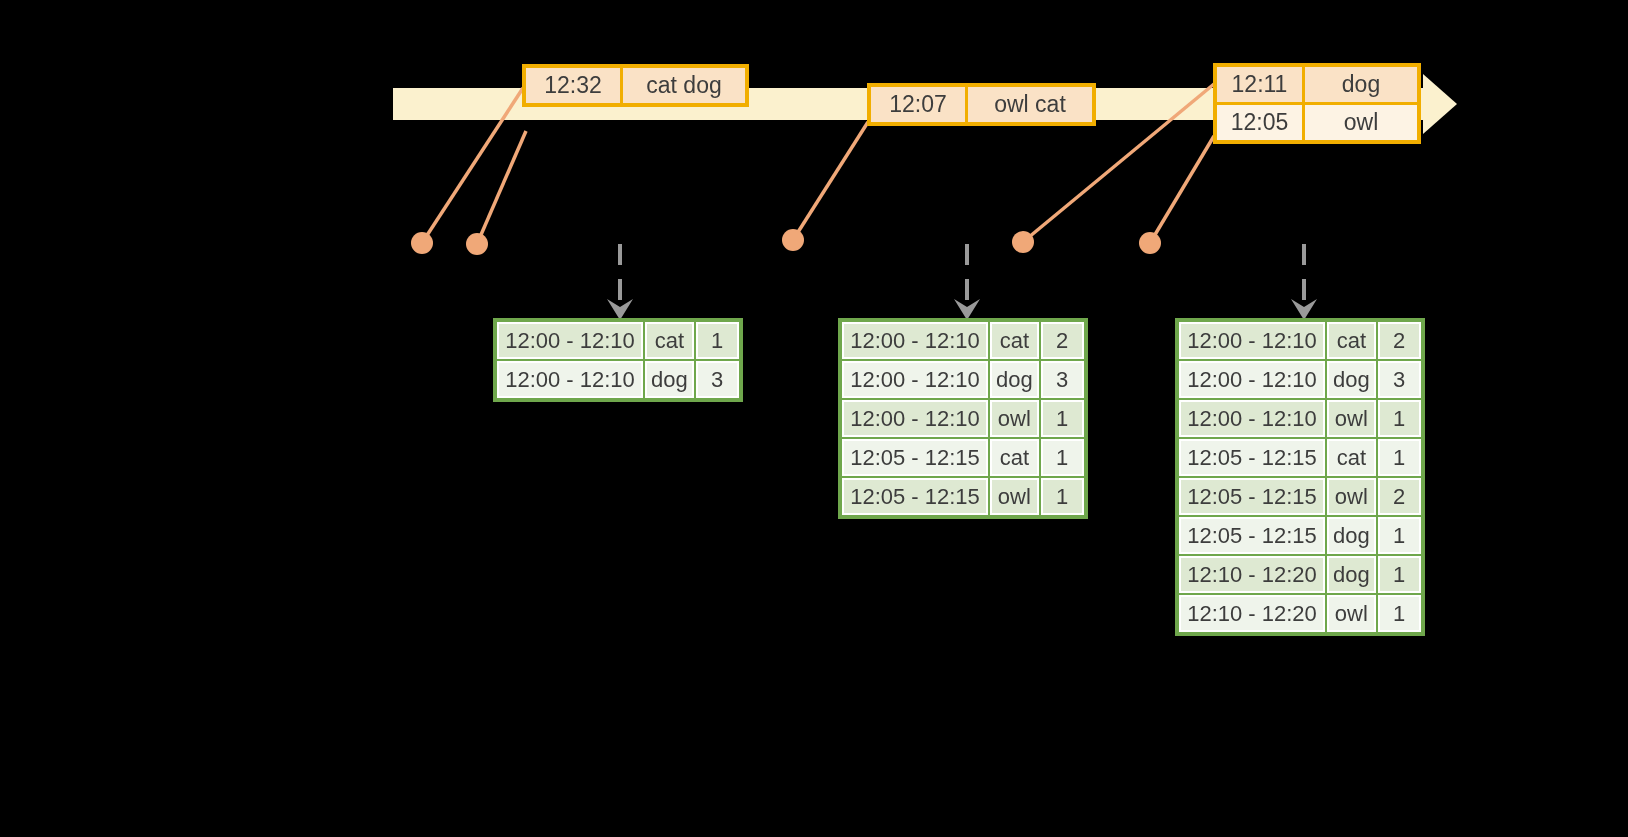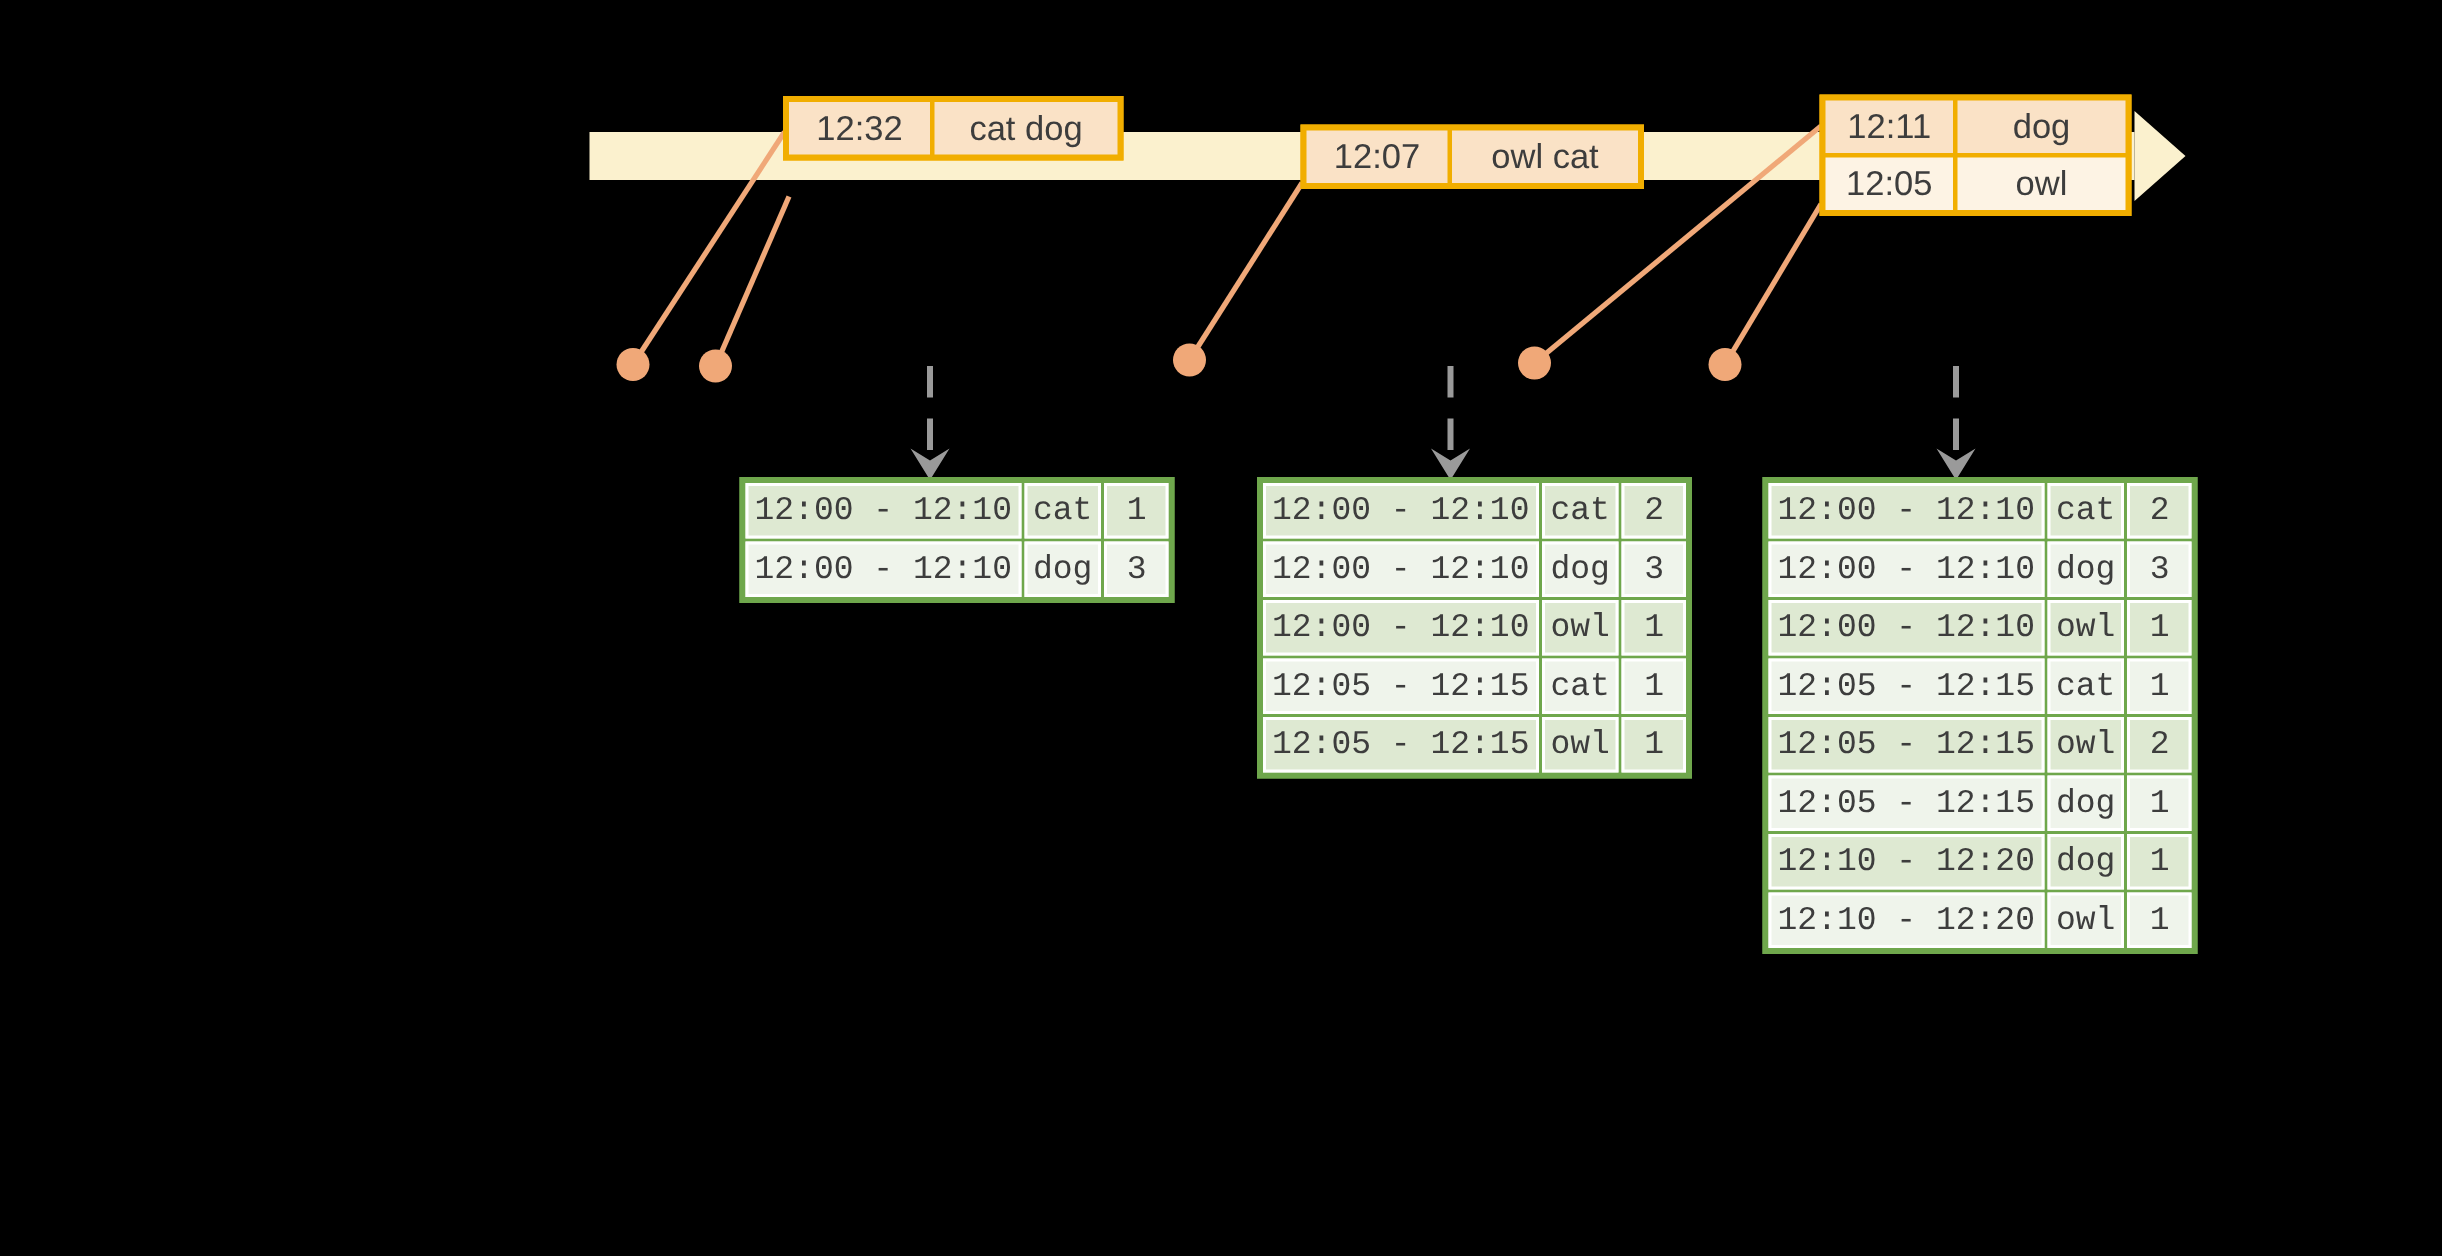--- a/index.html
+++ b/index.html
@@ -48,21 +48,20 @@
   .event-table tr:nth-child(even) td{background:var(--event-row-light);}
   .evt1 td:first-child{width:82px;}  .evt1 td:last-child{width:110px;}
   .evt2 td:first-child{width:82px;}  .evt2 td:last-child{width:112px;}
   .evt3 td:first-child{width:73px;}  .evt3 td:last-child{width:100px;}
 
   
   .result-table{
     background:var(--result-table-border);
     border:2px solid var(--result-table-border);
     border-spacing:2px;
-    font-family:Liberation Mono, monospace;
   }
   .result-table td{
     box-sizing:border-box;border:2px solid #ffffff;
     height:37px;padding:0 4px;text-align:center;vertical-align:middle;
     font-size:22px;color:var(--text);white-space:nowrap;
   }
   .result-table td:nth-child(1){width:146px;}
   .result-table td:nth-child(2){width:48px;}
   .result-table td:nth-child(3){width:43px;}
   .result-table tr:nth-child(odd) td{background:var(--result-row-dark);}

